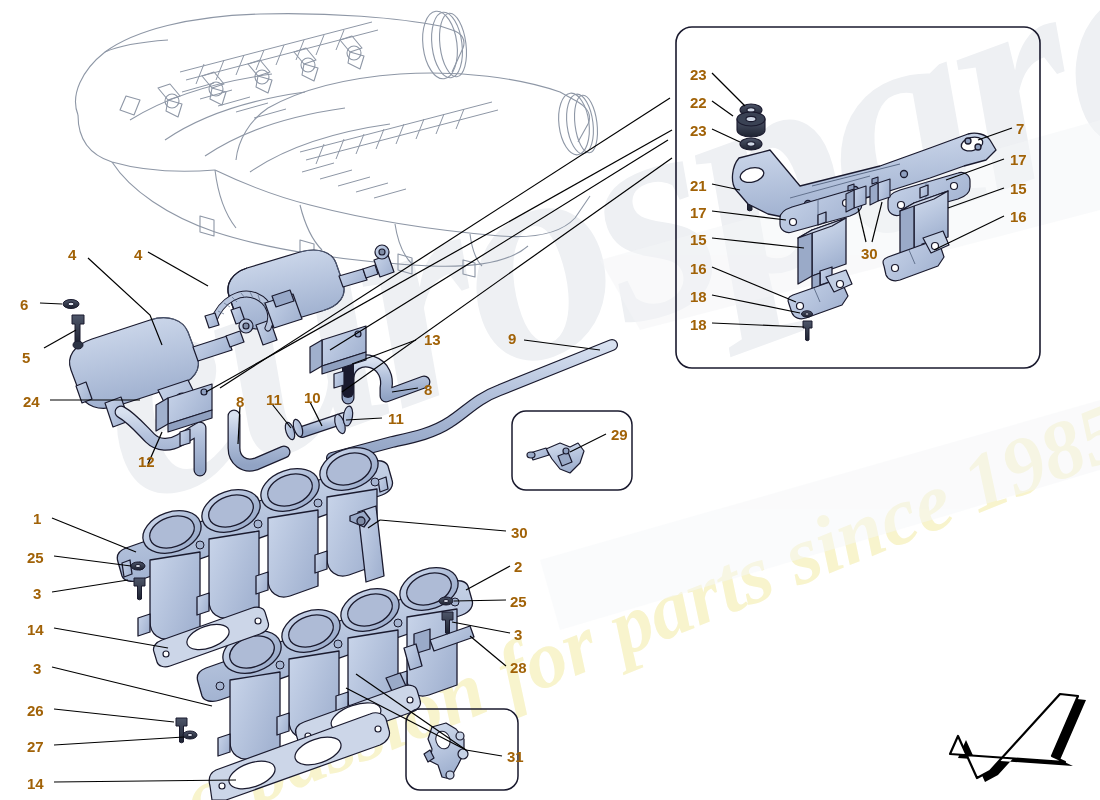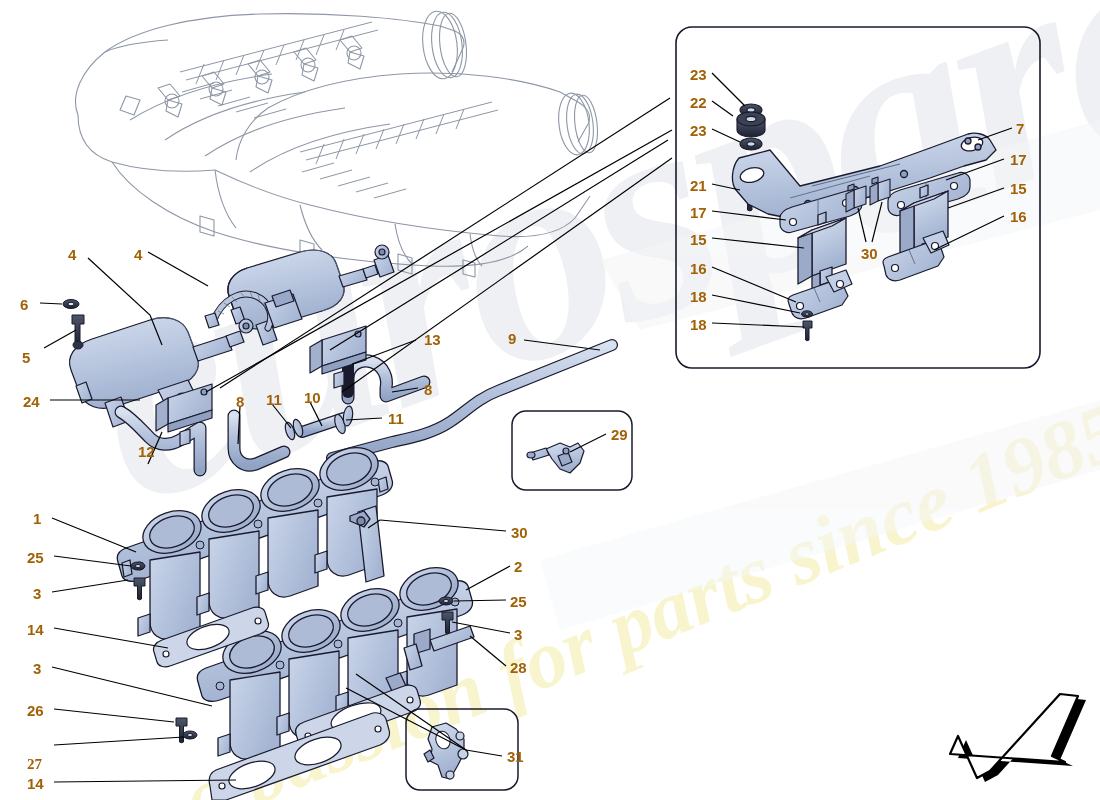--- a/index.html
+++ b/index.html
@@ -571,28 +571,28 @@
                L990,771 L1060,694 Z" fill="#ffffff" stroke="#000000" stroke-width="2.2" stroke-linejoin="round"></path>
     </g>
   </svg>
 
   <div>
 
     <div class="lbl" style="left:68px;top:247px;">4</div>
     <div class="lbl" style="left:20px;top:297px;">6</div>
     <div class="lbl" style="left:22px;top:350px;">5</div>
     <div class="lbl" style="left:23px;top:394px;">24</div>
-    <div class="lbl" style="left:138px;top:444px;">12</div>
+    <div class="lbl" style="left:138px;top:454px;">12</div>
     <div class="lbl" style="left:33px;top:511px;">1</div>
     <div class="lbl" style="left:27px;top:550px;">25</div>
     <div class="lbl" style="left:33px;top:586px;">3</div>
     <div class="lbl" style="left:27px;top:622px;">14</div>
     <div class="lbl" style="left:33px;top:661px;">3</div>
     <div class="lbl" style="left:27px;top:703px;">26</div>
-    <div class="lbl" style="left:27px;top:757px;font-family:Liberation Serif, serif;">27</div>
+    <div class="lbl" style="left:27px;top:739px;">27</div>
     <div class="lbl" style="left:27px;top:776px;">14</div>
 
     <div class="lbl" style="left:134px;top:247px;">4</div>
     <div class="lbl" style="left:236px;top:394px;">8</div>
     <div class="lbl" style="left:266px;top:392px;">11</div>
     <div class="lbl" style="left:304px;top:390px;">10</div>
     <div class="lbl" style="left:424px;top:332px;text-align:center;">13</div>
     <div class="lbl" style="left:424px;top:382px;">8</div>
     <div class="lbl" style="left:388px;top:411px;">11</div>
     <div class="lbl" style="left:508px;top:331px;">9</div>

